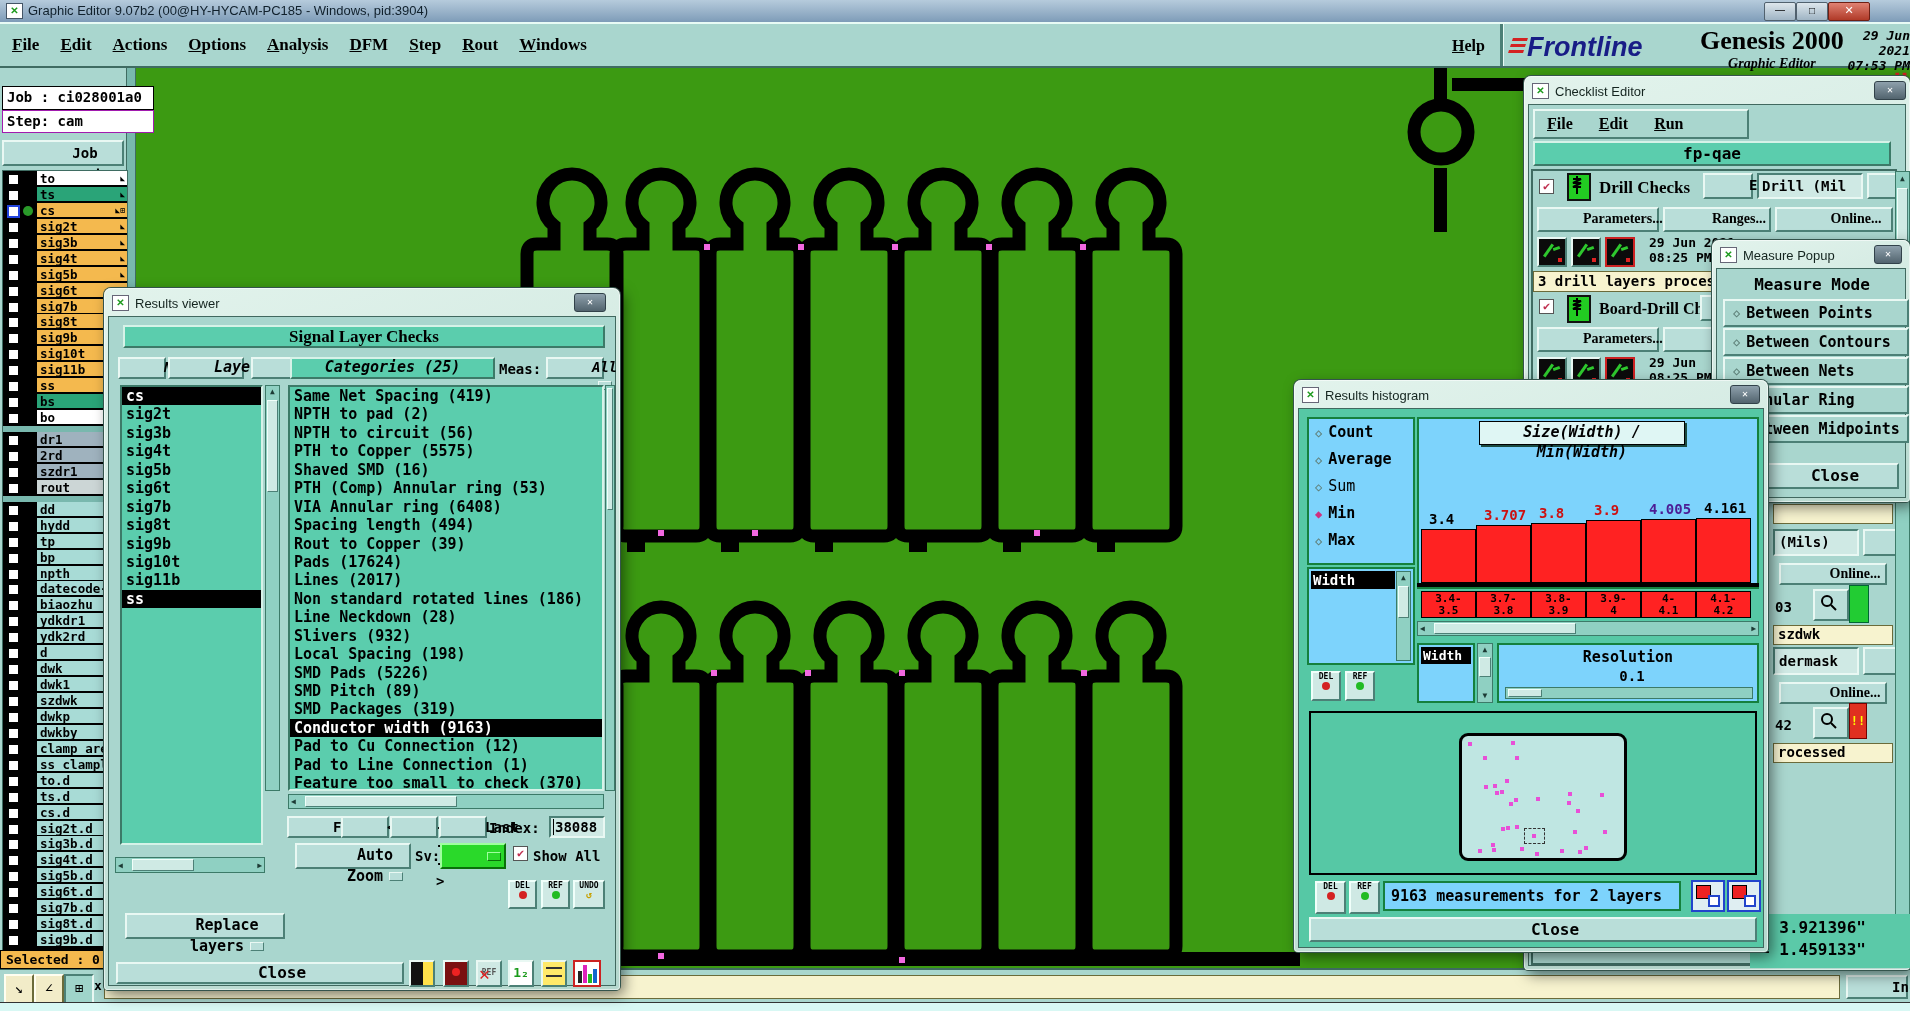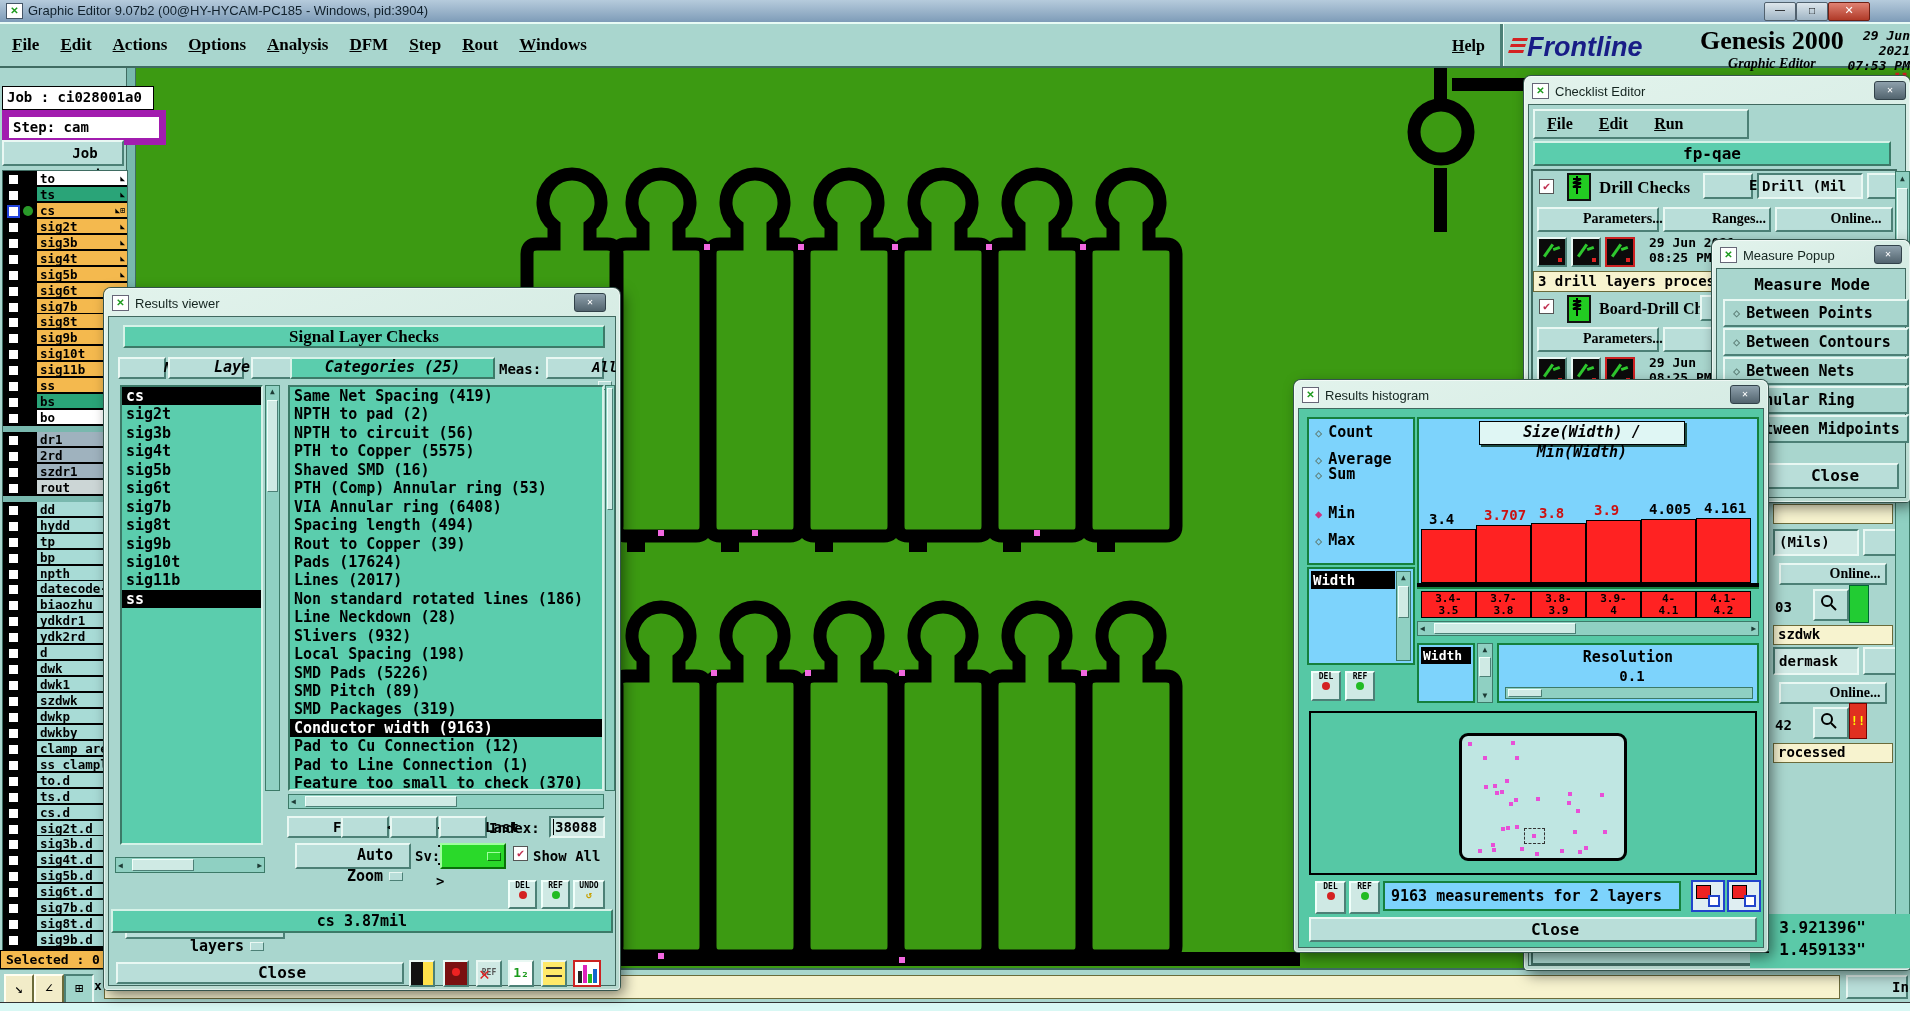--- a/index.html
+++ b/index.html
@@ -155,21 +155,21 @@
     <div class="abs mono it" style="left:1832px;top:4px;font-size:13px;color:#000;text-align:right;">
       <div>29 Jun 2021</div>
       <div>07:53 PM</div>
       <div style="color:#d42222;font-weight:bold;font-size:12px;">▌▌</div>
     </div>
   </div>
 
   <div class="abs" style="left:0;top:68px;width:128px;height:900px;background:#a9d6ce;z-index:2;"></div>
   <div class="abs" style="left:126px;top:68px;width:10px;height:900px;background:#79b8ae;border-left:1px solid #3f6c62;border-right:1px solid #3f6c62;box-sizing:border-box;z-index:2;"></div>
   <div class="abs mono" style="left:2px;top:86px;width:146px;height:22px;background:#fff;border:1px solid #000;font-size:14px;line-height:21px;padding-left:4px;z-index:4;white-space:pre;">Job : ci028001a0</div>
-  <div class="abs mono" style="left:2px;top:110px;width:146px;height:21px;background:#fff;border:7px solid #a21caf;font-size:14px;line-height:20px;padding-left:4px;z-index:4;">Step: cam</div>
+  <div class="abs mono" style="left:2px;top:110px;width:146px;height:21px;background:#fff;border:1px solid #a21caf;font-size:14px;line-height:20px;padding-left:4px;z-index:4;">Step: cam</div>
   <div class="abs mono btn" style="left:2px;top:140px;width:122px;height:26px;font-size:14px;line-height:22px;z-index:4;">Job Matrix ...</div>
   <div id="layer-list" class="abs" style="left:2px;top:170px;width:124px;height:780px;background:#000;border:1px solid #3f6c62;z-index:4;overflow:hidden;">
       <div class="lrow">
         <span class="lchk"></span>
         <span class="lname mono c-w">
           <span>to</span>
           <span class="larrow">◣</span>
         </span>
       </div>
       <div class="lrow">
@@ -643,21 +643,21 @@
       <span class="win-ico">✕</span>
       <span>Results histogram</span>
     </div>
     <span class="xbtn" style="left:436px;width:28px;">✕</span>
     <div class="body" style="left:4px;top:28px;width:466px;height:540px;background:#56c8a5;">
 
       <div class="abs hist-pale" style="left:8px;top:8px;width:108px;height:148px;border-width:2px;"></div>
       <div id="hist-radios">
           <div class="abs mono" style="left: 16px; top: 14px; font-size: 15px; font-weight: bold;"><span class="diam" style="color:#607e76;">◇</span>Count</div>
           <div class="abs mono" style="left: 16px; top: 41px; font-size: 15px; font-weight: bold;"><span class="diam" style="color:#607e76;">◇</span>Average</div>
-          <div class="abs mono" style="left: 16px; top: 56px; font-size: 15px; font-weight: bold;"><span class="diam" style="color:#607e76;">◇</span>Sum</div>
+          <div class="abs mono" style="left: 16px; top: 68px; font-size: 15px; font-weight: normal;"><span class="diam" style="color:#607e76;">◇</span>Sum</div>
           <div class="abs mono" style="left: 16px; top: 95px; font-size: 15px; font-weight: bold;"><span class="diam" style="color:#d03080;">◆</span>Min</div>
           <div class="abs mono" style="left: 16px; top: 122px; font-size: 15px; font-weight: bold;"><span class="diam" style="color:#607e76;">◇</span>Max</div>
         </div>
 
       <div class="abs hist-pale" style="left:8px;top:158px;width:108px;height:98px;">
         <div class="mono" style="margin:2px 18px 0 2px;background:#000;color:#fff;font-size:14px;padding:1px 2px;">Width</div>
         <div class="vsb" style="right:2px;top:2px;width:15px;height:90px;">
           <div class="arr">▲</div>
             <div class="th" style="top:14px;height:30px;"></div>
         </div>
@@ -672,21 +672,21 @@
       <div id="hist-bars">
           <div class="bar" style="left: 122px; top: 120px; width: 55px; height: 54px; background: rgb(255, 34, 34);"></div>
           <div class="barlab mono" style="left: 130px; top: 102px; color: rgb(0, 0, 0);">3.4</div>
           <div class="bar" style="left: 177px; top: 116px; width: 55px; height: 58px; background: rgb(255, 34, 34);"></div>
           <div class="barlab mono" style="left: 185px; top: 98px; color: rgb(204, 17, 17);">3.707</div>
           <div class="bar" style="left: 232px; top: 114px; width: 55px; height: 60px; background: rgb(255, 34, 34);"></div>
           <div class="barlab mono" style="left: 240px; top: 96px; color: rgb(204, 17, 17);">3.8</div>
           <div class="bar" style="left: 287px; top: 111px; width: 55px; height: 63px; background: rgb(255, 34, 34);"></div>
           <div class="barlab mono" style="left: 295px; top: 93px; color: rgb(204, 17, 17);">3.9</div>
           <div class="bar" style="left: 342px; top: 110px; width: 55px; height: 64px; background: rgb(255, 34, 34);"></div>
-          <div class="barlab mono" style="left: 350px; top: 92px; color: #000000;">4.005</div>
+          <div class="barlab mono" style="left: 350px; top: 92px; color: #4c1d95;">4.005</div>
           <div class="bar" style="left: 397px; top: 109px; width: 55px; height: 65px; background: rgb(255, 34, 34);"></div>
           <div class="barlab mono" style="left: 405px; top: 91px; color: rgb(0, 0, 0);">4.161</div>
         </div>
       <div class="abs" style="left:118px;top:174px;width:342px;height:4px;background:#000;"></div>
       <div id="hist-ranges">
           <div class="rangebox mono" style="left: 122px; top: 182px; width: 55px; height: 27px;">3.4-<br>3.5</div>
           <div class="rangebox mono" style="left: 177px; top: 182px; width: 55px; height: 27px;">3.7-<br>3.8</div>
           <div class="rangebox mono" style="left: 232px; top: 182px; width: 55px; height: 27px;">3.8-<br>3.9</div>
           <div class="rangebox mono" style="left: 287px; top: 182px; width: 55px; height: 27px;">3.9-<br>4</div>
           <div class="rangebox mono" style="left: 342px; top: 182px; width: 55px; height: 27px;">4-<br>4.1</div>
@@ -857,21 +857,20 @@
       </div>
       <span class="abs mono btn" style="left:16px;top:596px;width:160px;height:26px;font-size:15px;line-height:21px;">
         <span>Replace layers</span><span class="ddtab"></span></span>
       <span class="smbtn" style="left:399px;top:563px;width:25px;height:25px;">
         <span>DEL</span><s class="dot-r"></s></span>
       <span class="smbtn" style="left:432px;top:563px;width:25px;height:25px;">
         <span>REF</span><s class="dot-g"></s></span>
       <span class="smbtn" style="left:464px;top:563px;width:28px;height:25px;">
         <span>UNDO</span><s style="background:none;color:#c8a000;font-size:10px;">↺</s></span>
 
-      <div class="abs mono tealhdr" style="left:2px;top:592px;width:502px;height:24px;font-size:15px;line-height:20px;text-align:center;">cs 3.87mil</div>
 
       <span class="abs mono btn" style="left:7px;top:645px;width:288px;height:22px;font-size:16px;line-height:18px;">Close</span>
       <span class="rvico" style="left:300px;top:643px;background:linear-gradient(90deg,#111 55%,#ffe14a 45%);"></span>
       <span class="rvico" style="left:334px;top:643px;background:#7a1010;">
         <span style="display:block;width:8px;height:8px;border-radius:50%;background:#e22;margin:6px auto 0;"></span>
         </span>
       <span class="rvico mono" style="left:367px;top:643px;background:#cfe9e4;font-size:8px;line-height:22px;text-align:center;color:#555;">
         <span style="position:absolute;left:1px;top:1px;color:#d22;font-size:18px;">✕</span>REF</span>
       <span class="rvico mono" style="left:399px;top:643px;background:#fff;color:#1a9a1a;font-size:13px;line-height:22px;text-align:center;">1₂</span>
       <span class="rvico" style="left:432px;top:643px;background:#ffe96a;">

